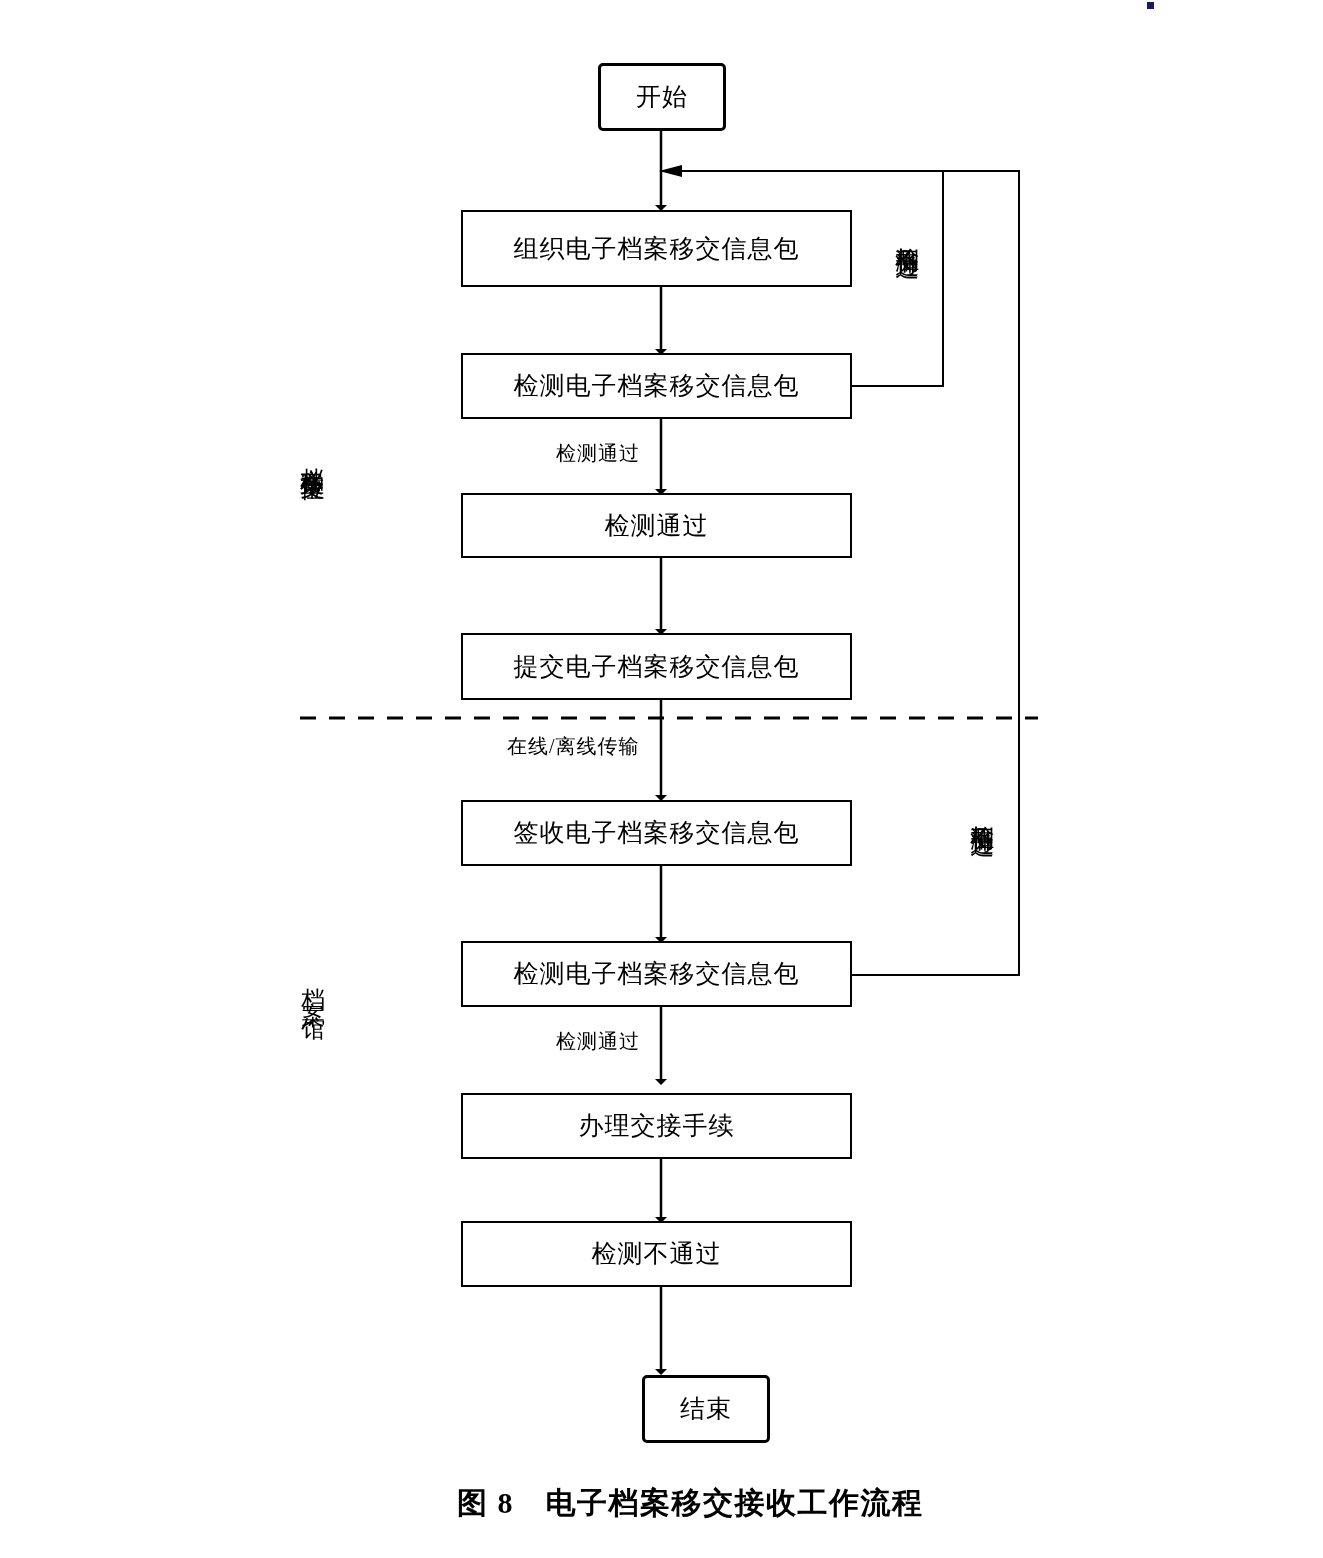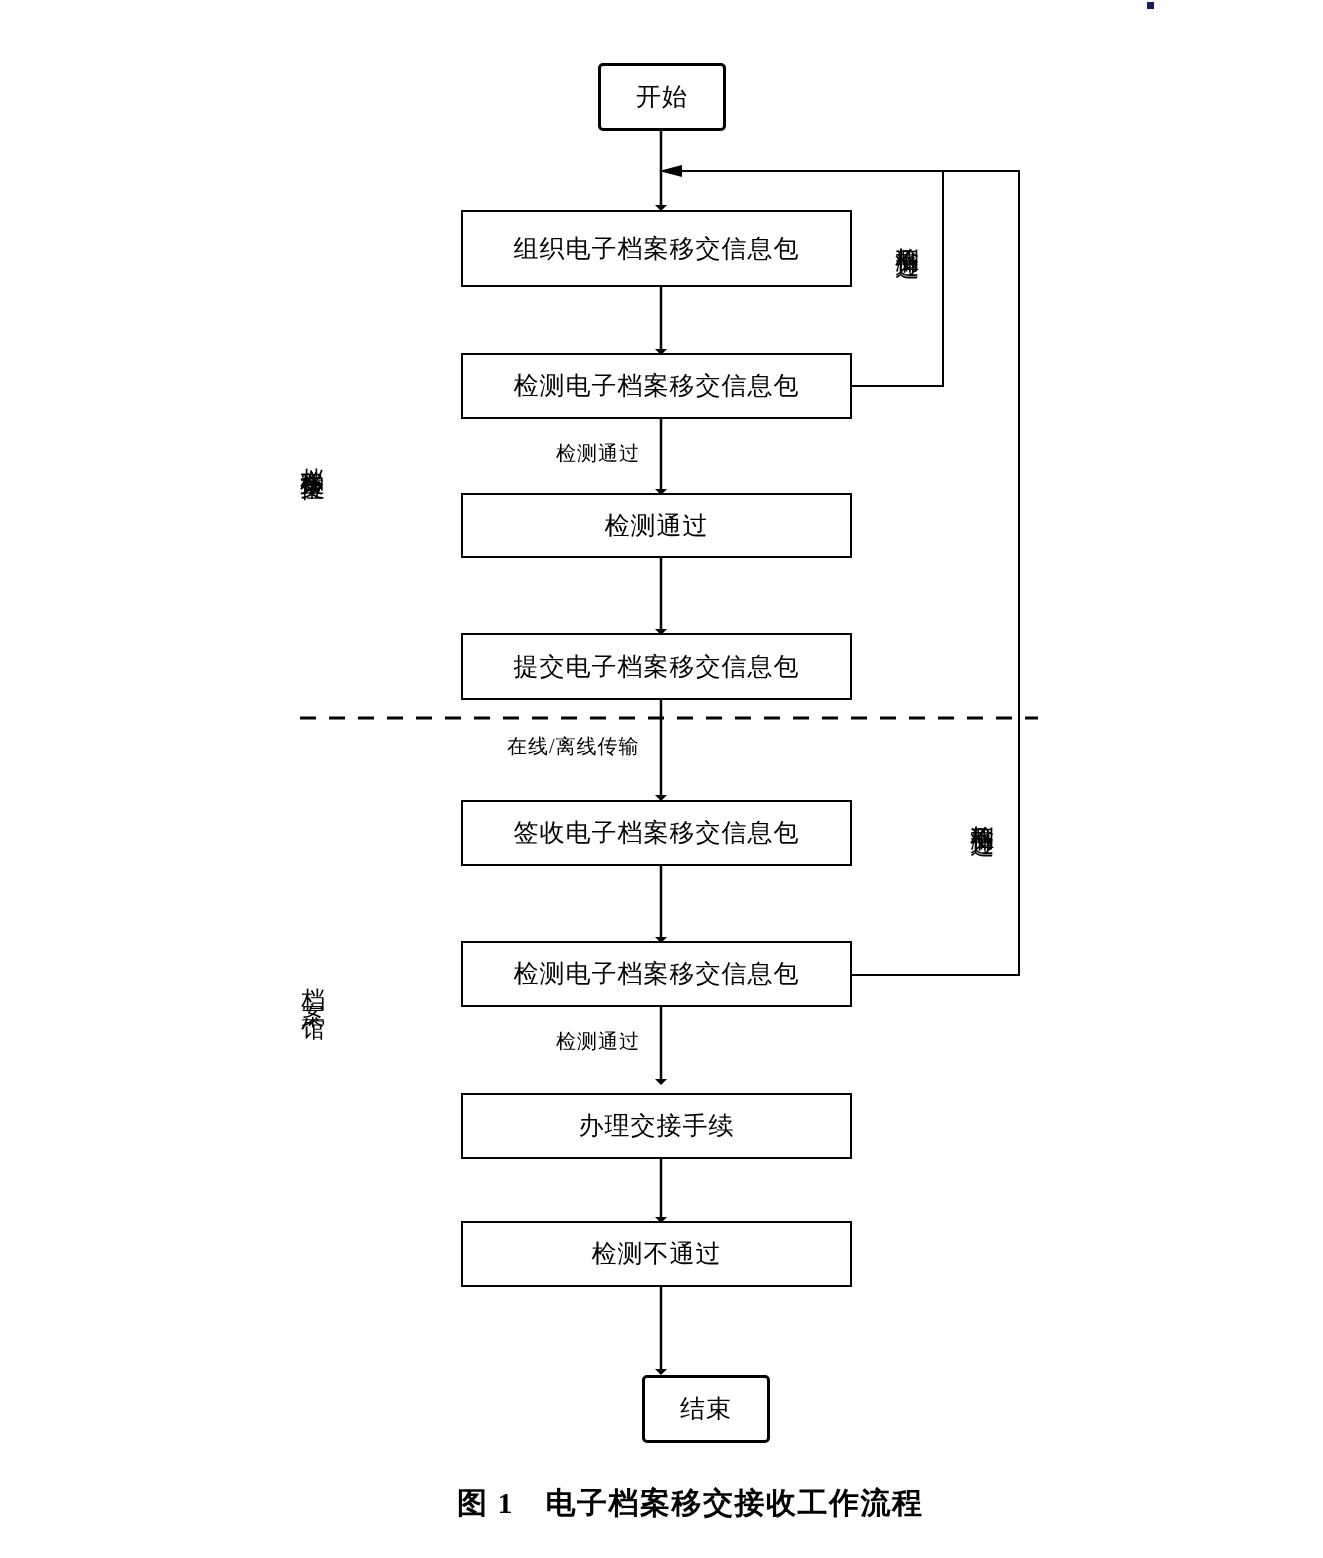--- a/index.html
+++ b/index.html
@@ -191,18 +191,18 @@
 
   <div class="vlabel tight" style="left:969px; top:806px;">
     <span>检测不通过</span>
   </div>
 
   <div class="edge-label" style="left:556px; top:1030px;">
     <span>检测通过</span>
   </div>
 
   <div class="caption" style="left:457px; top:1483px;">
-    <span>图 1　电子档案移交接收工作流程</span>
+    <span>图 8　电子档案移交接收工作流程</span>
   </div>
 
   <div class="corner-mark" style="left:1147px; top:2px;"></div>
 
 </div>
 
 </body></html>

